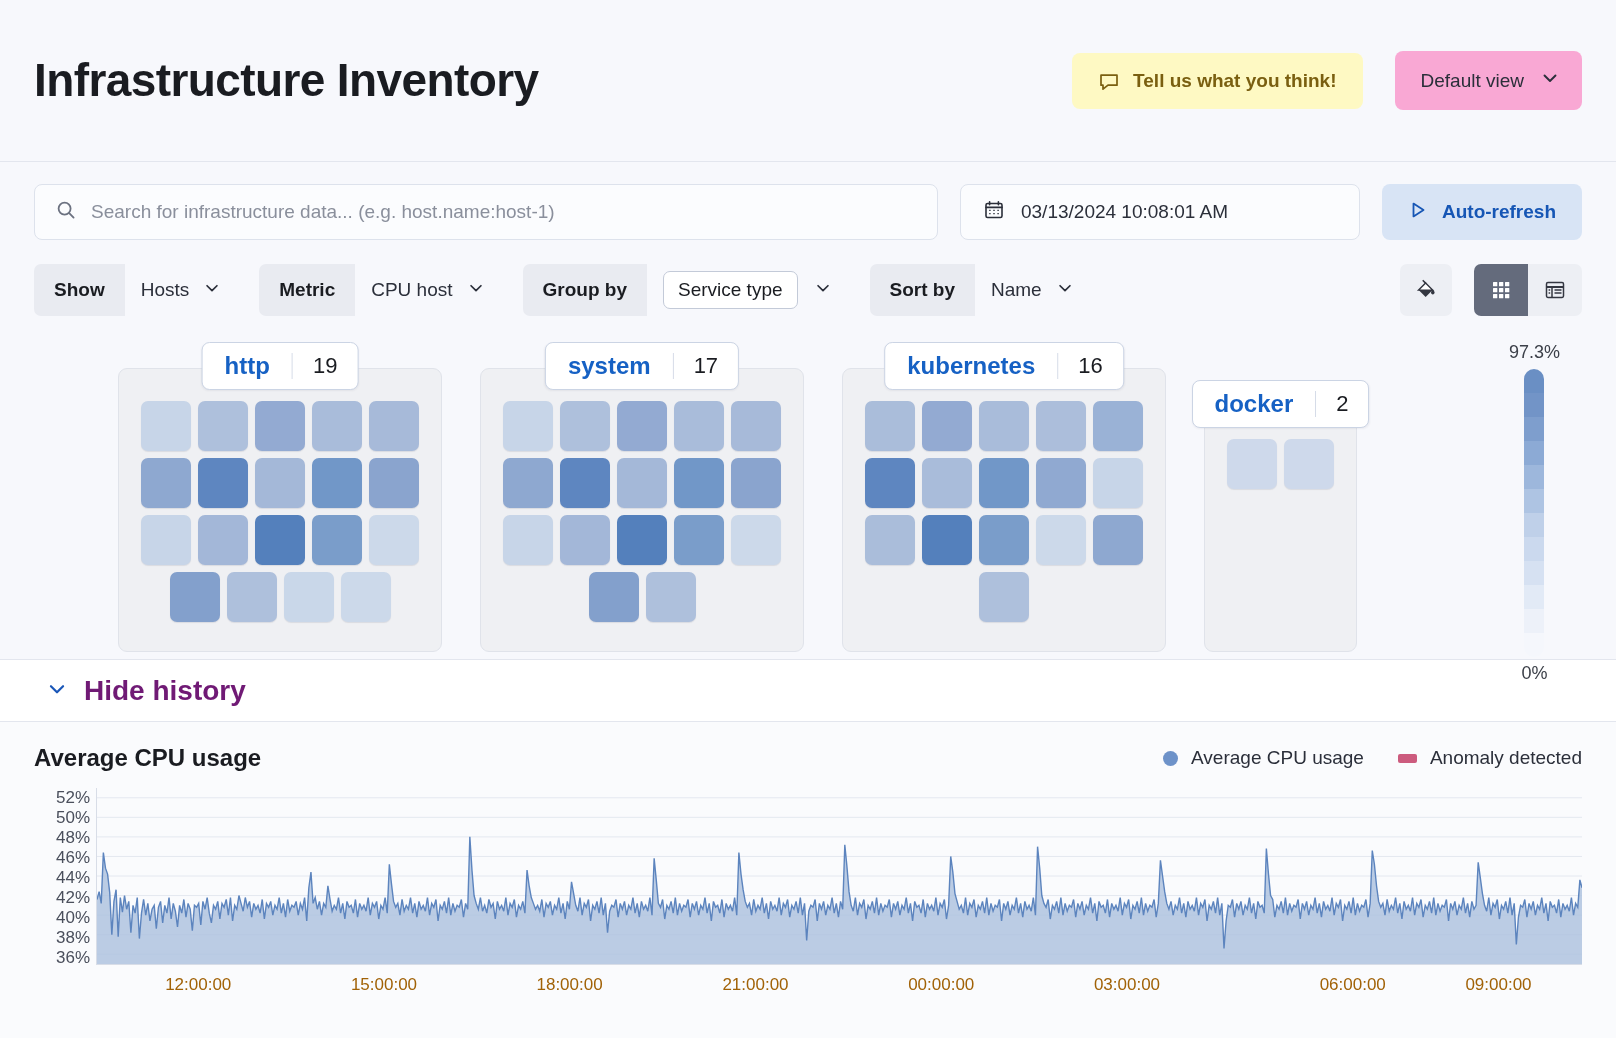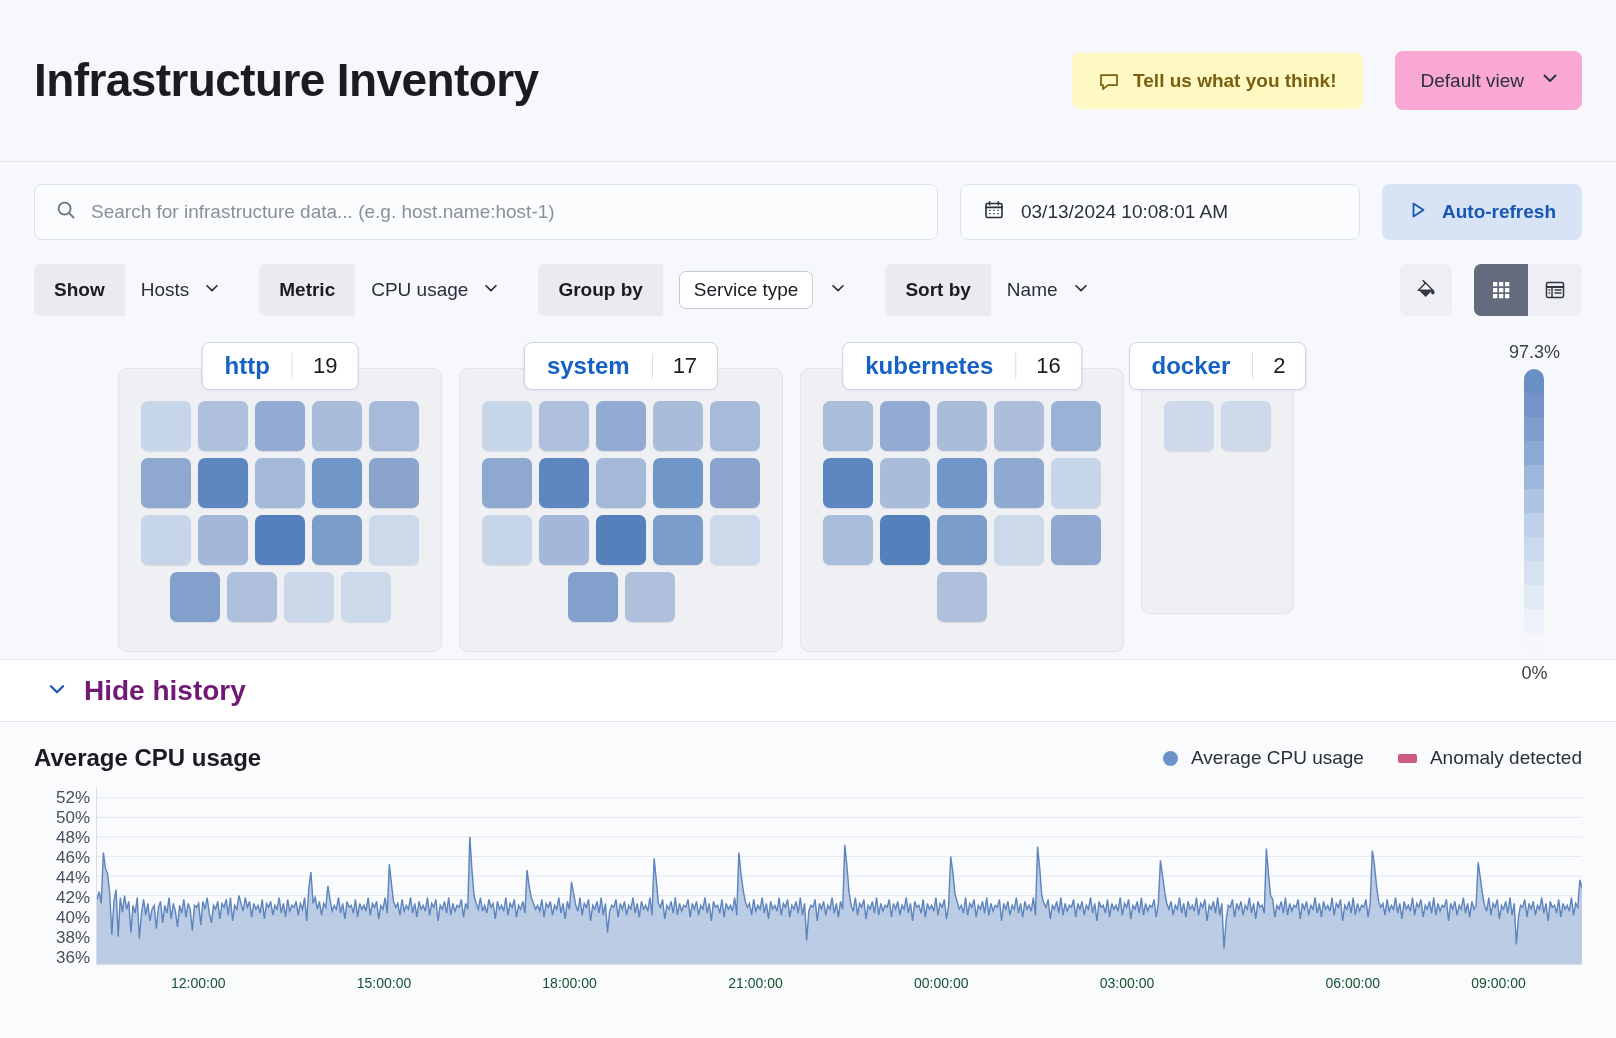--- a/index.html
+++ b/index.html
@@ -96,21 +96,21 @@
     width:54px; height:52px; display:flex; align-items:center; justify-content:center;
     background:#EDEFF4; border:none; cursor:pointer;
   }
   .seg-btn.active { background:#646B7C; }
 
   
   .map-area {
     position:relative; height:330px; margin-top:14px;
     border-bottom:1px solid #E3E6EE;
   }
-  .groups { display:flex; gap:17px; padding-left:118px; padding-top:38px; }
+  .groups { display:flex; gap:38px; padding-left:118px; padding-top:38px;align-items:flex-end; }
   .group { position:relative; }
   .group-title {
     position:absolute; top:-26px; left:50%; transform:translateX(-50%);
     display:flex; align-items:center;
     background:#fff; border:1px solid #CBD4E4; border-radius:8px;
     padding:9px 0; z-index:3; white-space:nowrap;
     box-shadow:0 1px 2px rgba(30,40,70,.06);
   }
   .group-name { color:#1661C4; font-size:24px; font-weight:700; padding:0 22px; }
   .group-count {
@@ -160,21 +160,21 @@
     display:flex; flex-direction:column; justify-content:space-between;
     height:177px; font-size:17px; color:#4A4F5C; text-align:right;
   }
   .plot {
     margin-left:62px; height:177px; position:relative;
     border-left:1px solid #D8DDE7; border-bottom:1px solid #D8DDE7;
   }
   .plot svg { display:block; width:100%; height:100%; }
   .xlabels {
     margin-left:62px; display:flex; position:relative;
-    height:34px; font-size:14px; color:#14532d;text-decoration:underline;
+    height:34px; font-size:17px; color:#a16207;text-decoration:underline;
   }
   .xlabels span { position:absolute; transform:translateX(-50%); top:10px; }
 </style>
 </head>
 <body>
 
 <div class="header">
   <h1 class="page-title">Infrastructure Inventory</h1>
   <div class="header-right">
     <button class="feedback-btn">
@@ -237,21 +237,21 @@
           <svg width="18" height="18" viewBox="0 0 20 20" fill="none" stroke="#2B2F3A" stroke-width="1.9">
               <path d="M4.5 7.5L10 13l5.5-5.5" stroke-linecap="round" stroke-linejoin="round"></path>
             </svg>
         </span>
       </div>
     </div>
 
     <div class="ctrl-group">
       <div class="ctrl-label">Metric</div>
       <div class="ctrl-value">
-        <span>CPU usage</span>
+        <span>CPU host</span>
         <span>
           <svg width="18" height="18" viewBox="0 0 20 20" fill="none" stroke="#2B2F3A" stroke-width="1.9">
               <path d="M4.5 7.5L10 13l5.5-5.5" stroke-linecap="round" stroke-linejoin="round"></path>
             </svg>
         </span>
       </div>
     </div>
 
     <div class="ctrl-group">
       <div class="ctrl-label">Group by</div>

